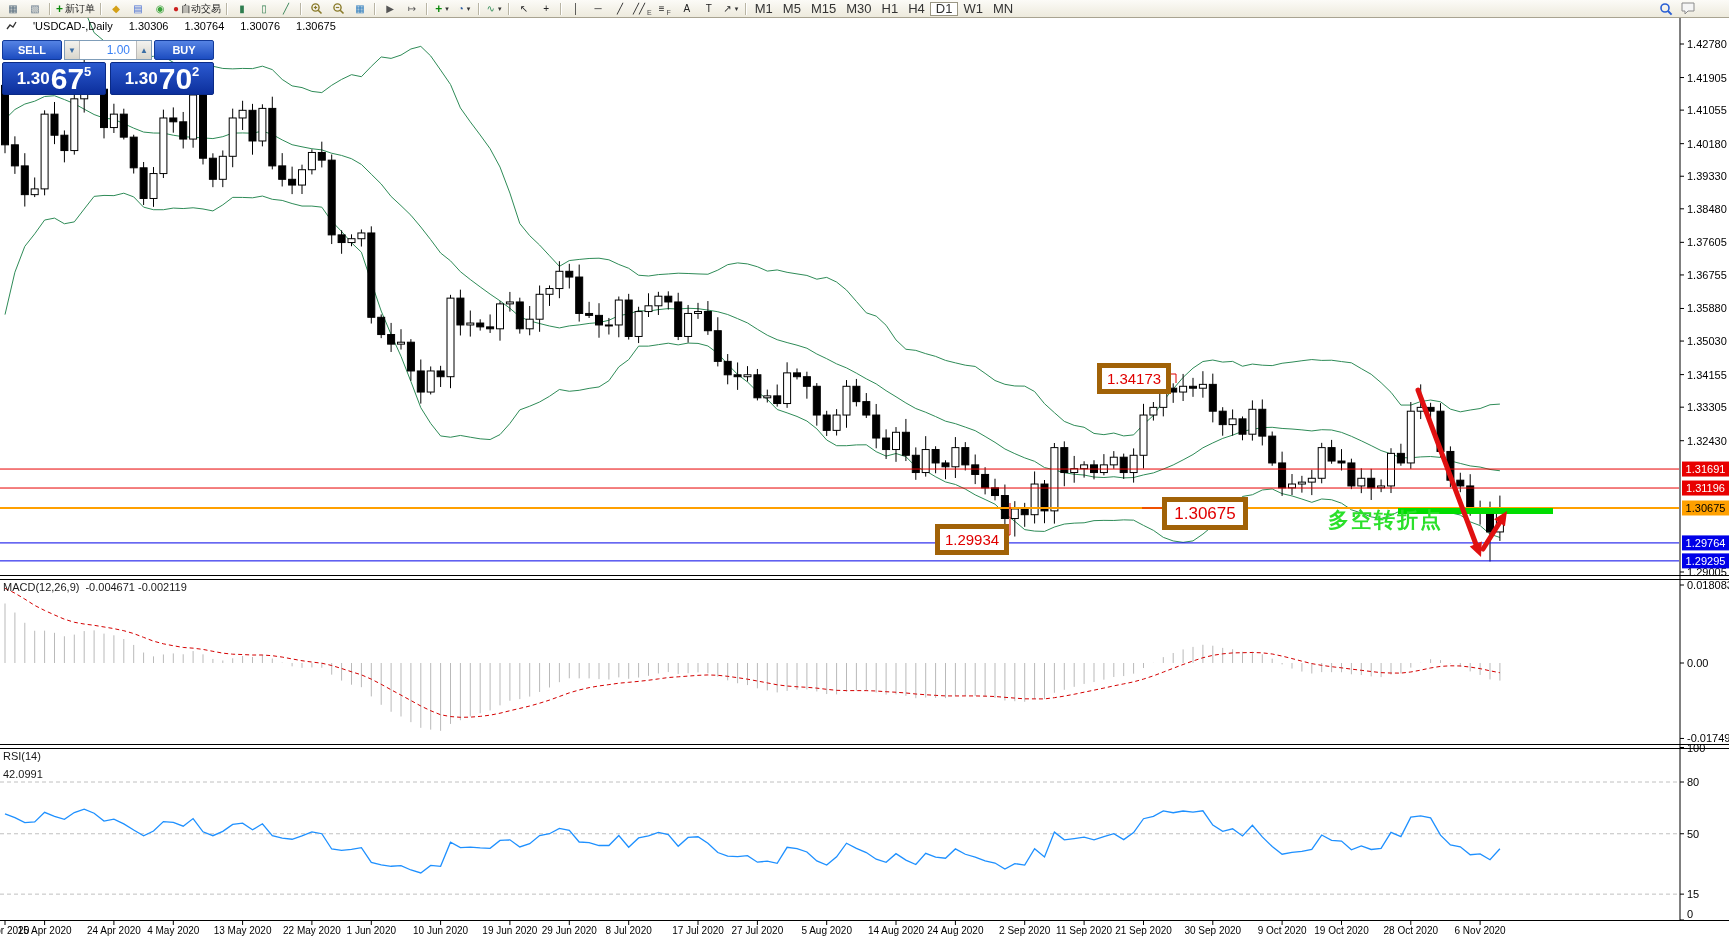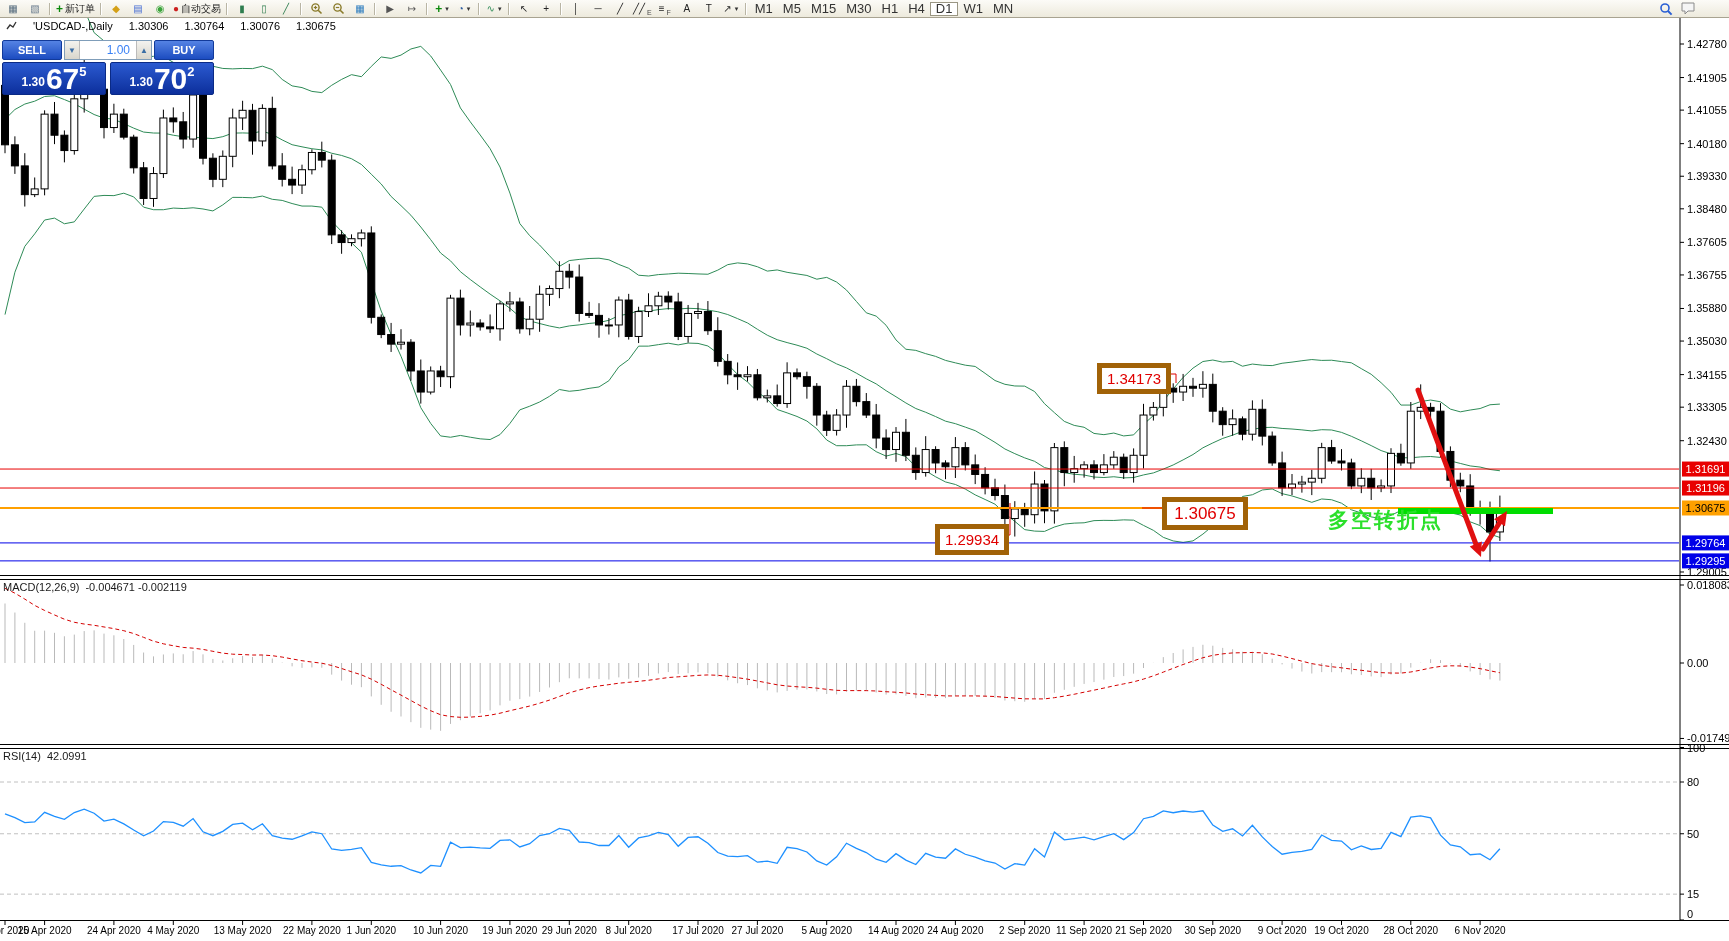--- a/index.html
+++ b/index.html
@@ -26,21 +26,21 @@
     font-weight:bold;display:flex;align-items:center;justify-content:center;border:1px solid #123a9a;border-radius:2px;}
   .spin{display:flex;flex:1;border:1px solid #7f9db9;background:#fff;}
   .sbtn{width:14px;background:linear-gradient(#f4f3ef,#d9d6cc);color:#3a6ea5;font-size:8px;
     display:flex;align-items:center;justify-content:center;border-right:1px solid #bbb;border-left:1px solid #bbb;}
   .sbtn:first-child{border-left:none;} .sbtn:last-child{border-right:none;border-left:1px solid #bbb;}
   .vol{flex:1;display:flex;align-items:center;justify-content:flex-end;padding-right:6px;
     font-size:12px;color:#3b82f6;}
   #panel .row2{display:flex;gap:4px;margin-top:2px;height:33px;}
   .pricebox{flex:1;background:linear-gradient(#2b5ad0,#0c2f9c);border:1px solid #0a2a86;border-radius:2px;
     color:#fff;display:flex;align-items:flex-end;justify-content:center;padding-bottom:1px;}
-  .pb-small{font-size:12px;font-weight:bold;margin:0 1px 4px 0;}
+  .pb-small{font-size:17px;font-weight:bold;margin:0 1px 4px 0;}
   .pb-big{font-size:30px;font-weight:bold;line-height:28px;}
   .pb-sup{font-size:13px;font-weight:bold;align-self:flex-start;margin-top:1px;}
   
   .indlabel{position:absolute;left:3px;font-size:11px;color:#1a1a1a;z-index:4;display:flex;gap:6px;}
   .pbox{position:absolute;border:5px solid #a16207;color:#e00000;background:#fff;z-index:4;
     display:flex;align-items:center;justify-content:center;}
   #cn-note{position:absolute;z-index:4;font-weight:bold;letter-spacing:2px;}
   svg text{font-family:"Liberation Sans",sans-serif;}
 </style>
 </head>
@@ -835,21 +835,21 @@
         <span class="pb-big">70</span>
         <span class="pb-sup">2</span>
       </div>
     </div>
   </div>
 
   <div class="indlabel" style="top:581px;">
     <span>MACD(12,26,9)</span>
     <span>-0.004671 -0.002119</span>
   </div>
-  <div class="indlabel" style="top:750px;">
+  <div class="indlabel" style="top:750px;flex-direction:column;">
     <span>RSI(14)</span>
     <span>42.0991</span>
   </div>
 
   <div id="cn-note" style="left: 1328px; top: 506px; color: rgb(43, 224, 43); font-size: 21px;">多空转折点</div>
   <div id="overlays">
       <div class="pbox" style="left: 1097px; top: 363px; width: 64px; height: 21px; font-size: 15px;">1.34173</div>
       <div class="pbox" style="left: 1162px; top: 497px; width: 76px; height: 23px; font-size: 17px;">1.30675</div>
       <div class="pbox" style="left: 935px; top: 524px; width: 64px; height: 21px; font-size: 15px;">1.29934</div>
     </div>

